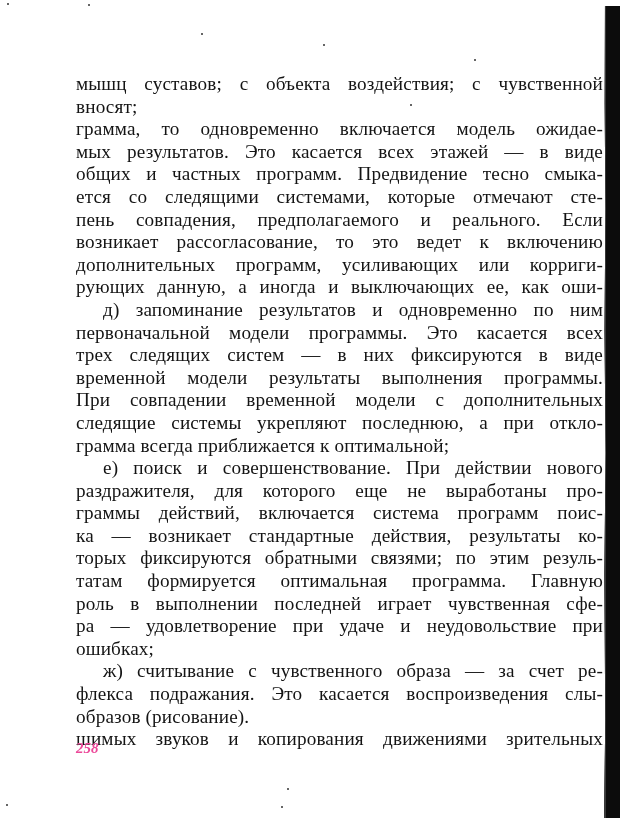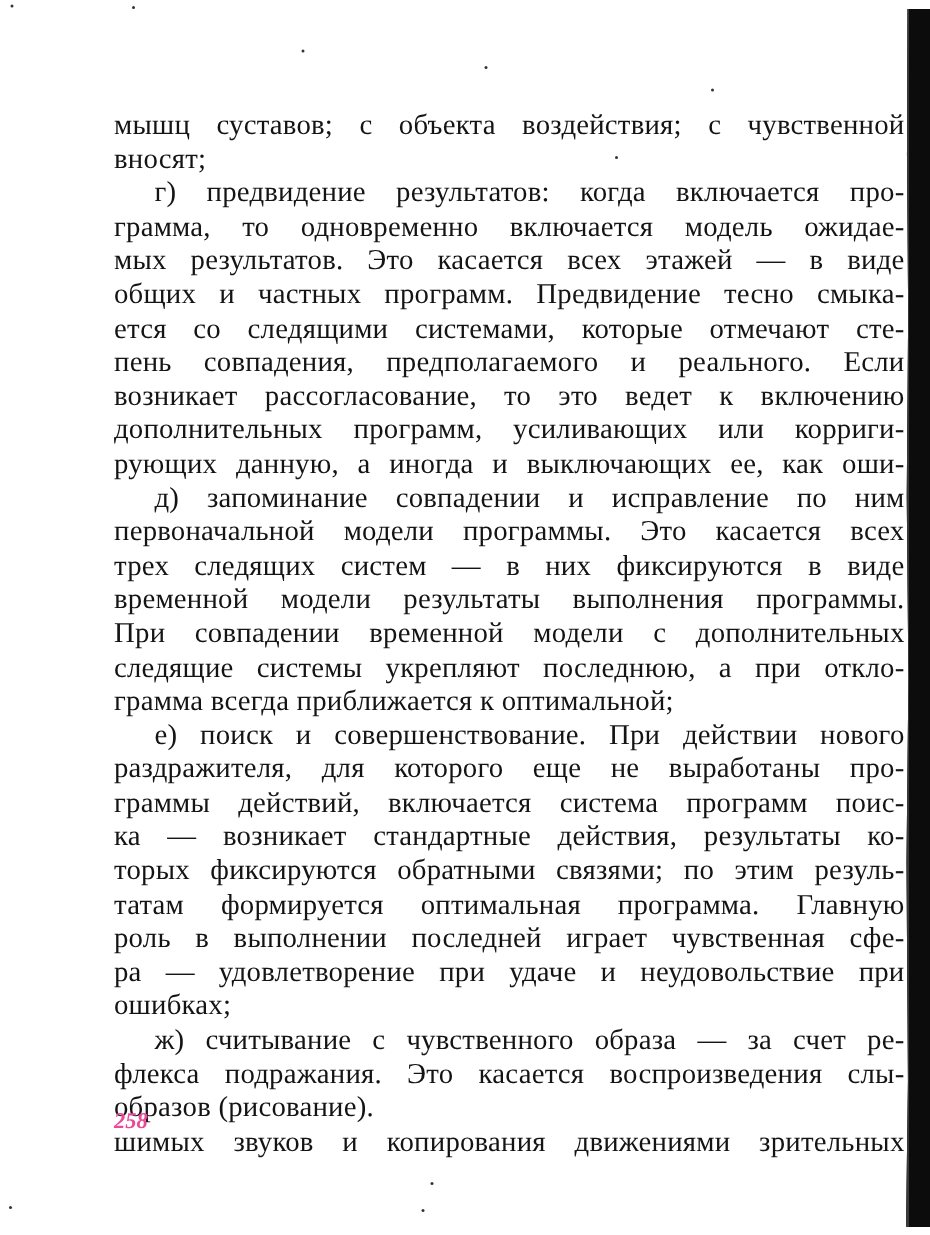--- a/index.html
+++ b/index.html
@@ -77,31 +77,30 @@
 </head>
 <body>
 
 <div class="page">
 
   <div class="text-block">
 
     <span class="line">мышц суставов; с объекта воздействия; с чувственной</span>
     <span class="line last">вносят;</span>
 
-    <span class="line indent">г) предвидение результатов: когда включается про-</span>
     <span class="line">грамма, то одновременно включается модель ожидае-</span>
     <span class="line">мых результатов. Это касается всех этажей — в виде</span>
     <span class="line">общих и частных программ. Предвидение тесно смыка-</span>
     <span class="line">ется со следящими системами, которые отмечают сте-</span>
     <span class="line">пень совпадения, предполагаемого и реального. Если</span>
     <span class="line">возникает рассогласование, то это ведет к включению</span>
     <span class="line">дополнительных программ, усиливающих или корриги-</span>
     <span class="line">рующих данную, а иногда и выключающих ее, как оши-</span>
 
-    <span class="line indent">д) запоминание совпадении и исправление по ним</span>
+    <span class="line indent">д) запоминание результатов и одновременно по ним</span>
     <span class="line">первоначальной модели программы. Это касается всех</span>
     <span class="line">трех следящих систем — в них фиксируются в виде</span>
     <span class="line">временной модели результаты выполнения программы.</span>
     <span class="line">При совпадении временной модели с дополнительных</span>
     <span class="line">следящие системы укрепляют последнюю, а при откло-</span>
     <span class="line last">грамма всегда приближается к оптимальной;</span>
 
     <span class="line indent">е) поиск и совершенствование. При действии нового</span>
     <span class="line">раздражителя, для которого еще не выработаны про-</span>
     <span class="line">граммы действий, включается система программ поис-</span>

